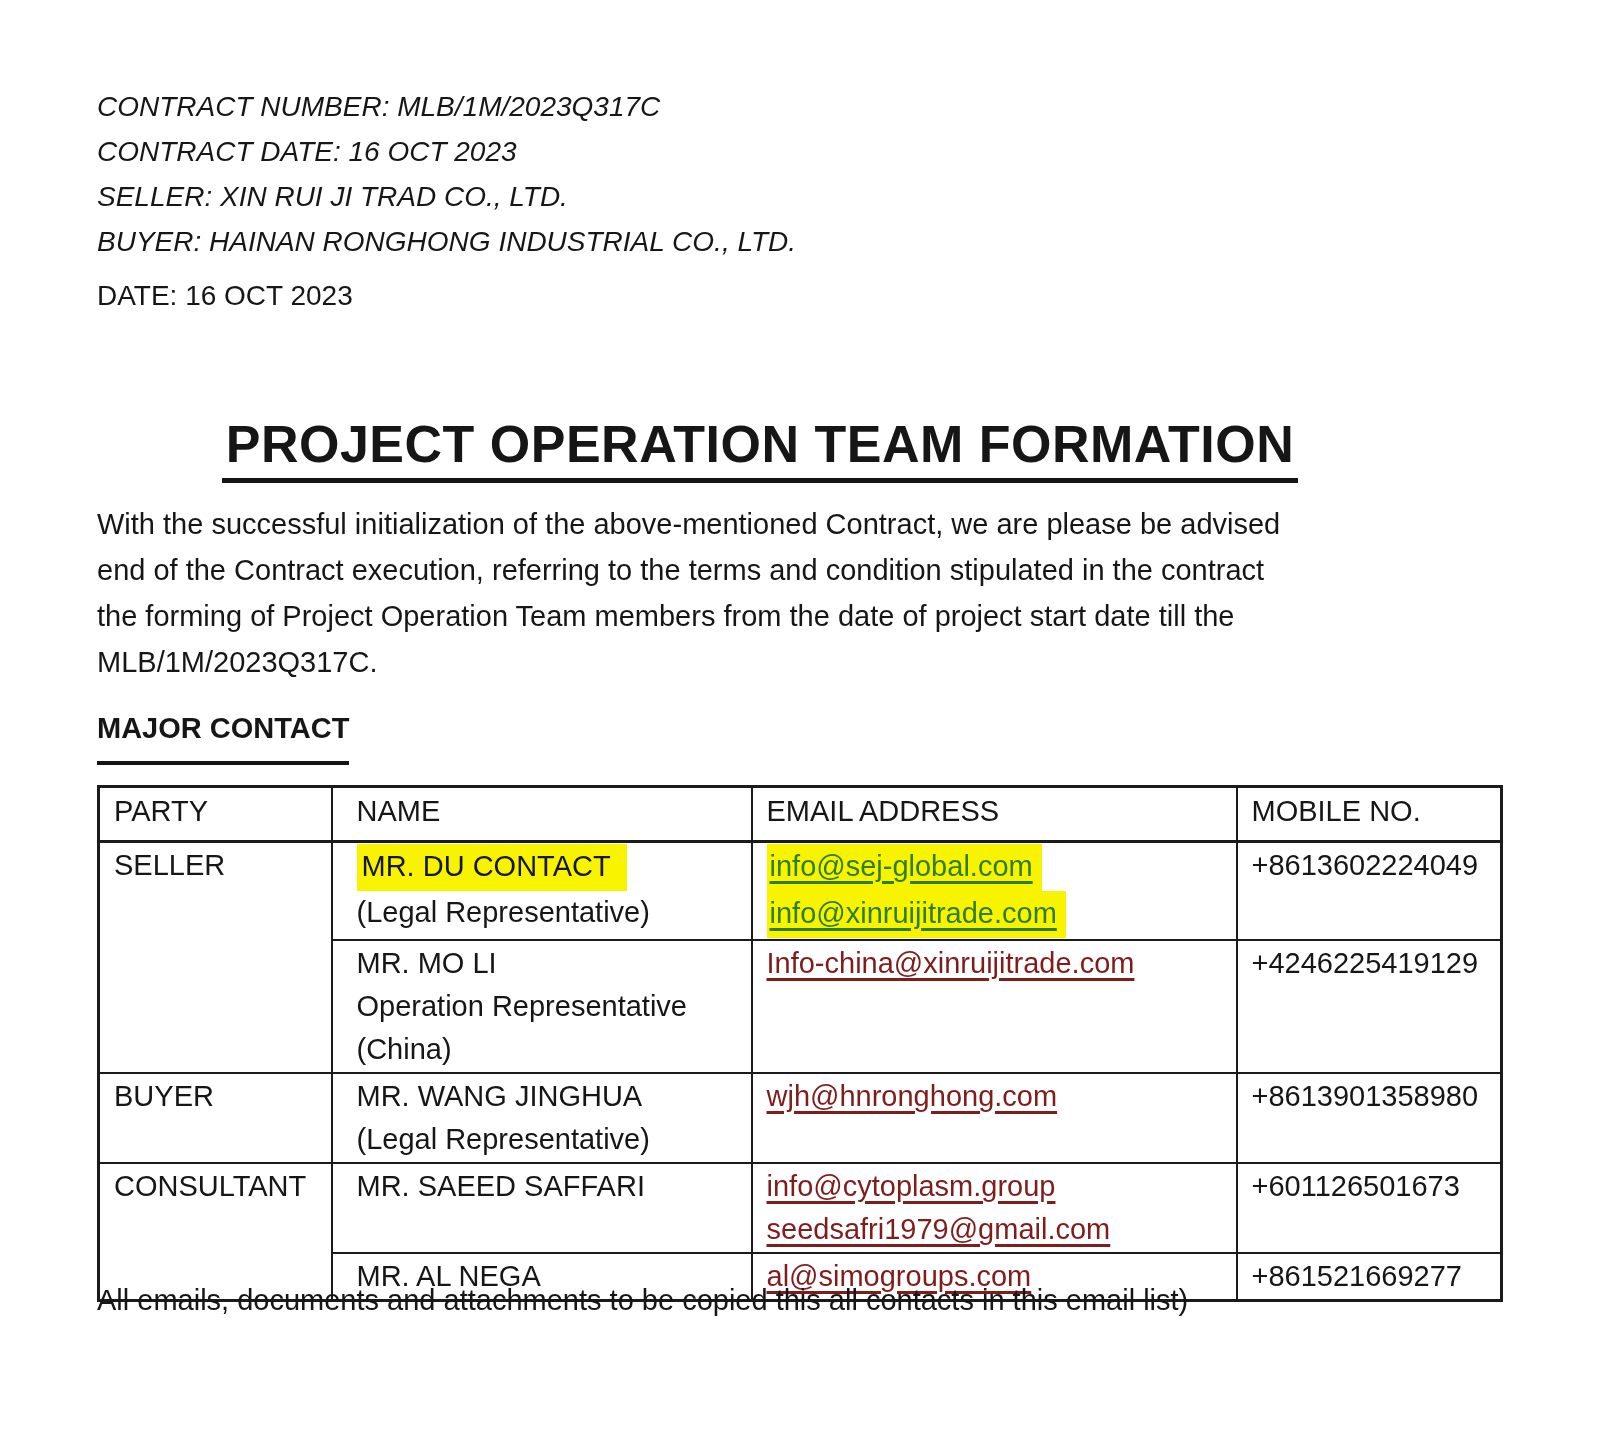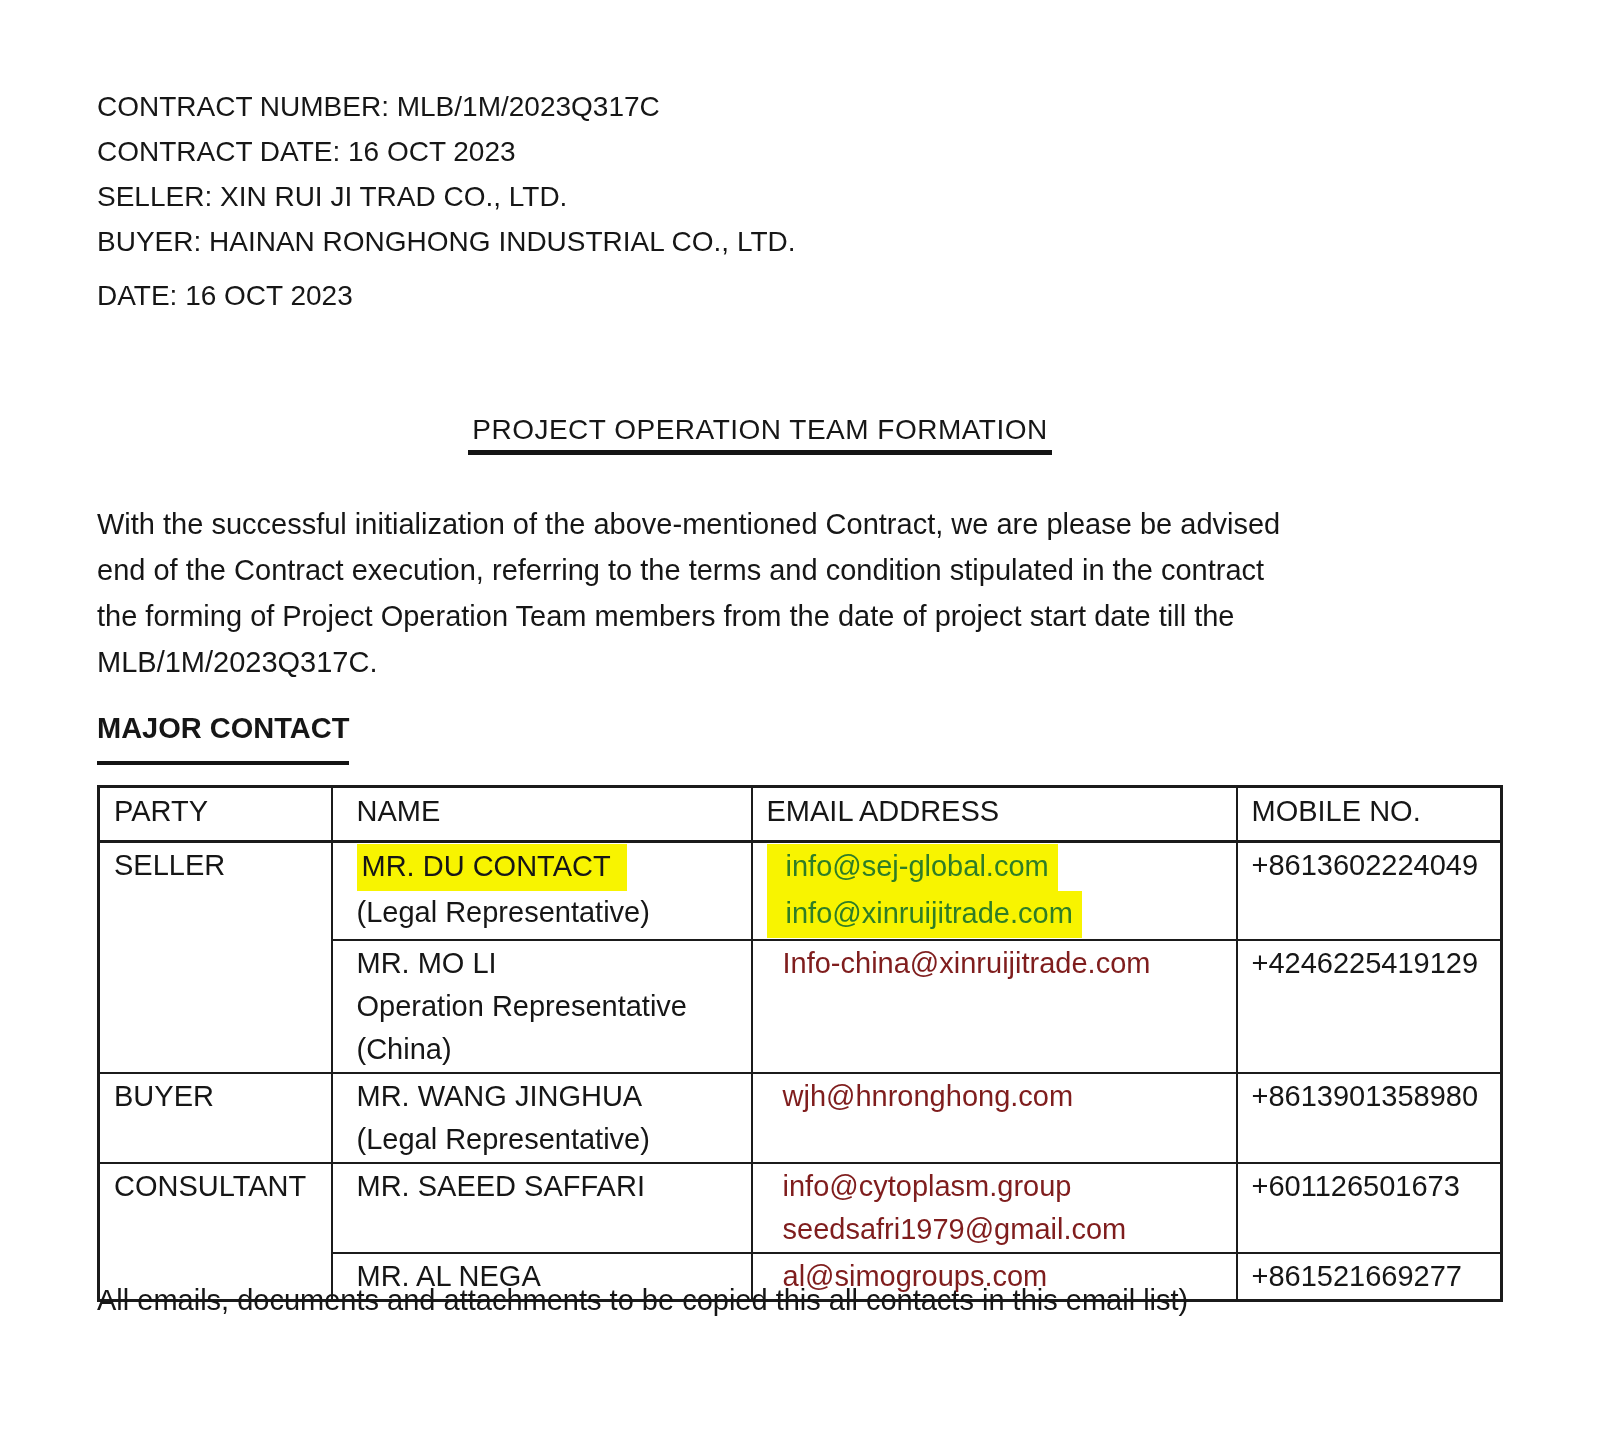--- a/index.html
+++ b/index.html
@@ -1,25 +1,25 @@
 <!DOCTYPE html>
 <html><head>
 <meta charset="utf-8">
 <style>
   html,body{margin:0;padding:0;background:#ffffff;}
   .doc{
     position:relative;width:1600px;height:1431px;background:#ffffff;
     color:#161616;font-family:"Liberation Sans","DejaVu Sans",sans-serif;
     overflow:hidden;
   }
-  .hdr{position:absolute;left:97px;top:84px;font-size:28px;line-height:45px;white-space:nowrap;}
+  .hdr{position:absolute;left:97px;top:84px;font-size:28px;line-height:45px;white-space:nowrap;font-style:italic;}
   .dateline{position:absolute;left:97px;top:280px;font-size:28px;white-space:nowrap;}
   .titlewrap{position:absolute;left:97px;top:414px;width:1326px;text-align:center;}
   .title{
-    display:inline-block;font-size:28px;font-weight:400;letter-spacing:.5px;
+    display:inline-block;font-size:52px;font-weight:700;letter-spacing:.5px;
     border-bottom:5px solid #141414;padding:0 4px 4px 4px;white-space:nowrap;
   }
   .para{position:absolute;left:97px;top:501px;font-size:29px;line-height:46px;}
   .para div{white-space:nowrap;}
   .section{position:absolute;left:97px;top:712px;}
   .section-label{
     display:inline-block;font-size:29px;font-weight:700;
     border-bottom:4px solid #141414;padding-bottom:16px;white-space:nowrap;
   }
   table.contact{
@@ -31,21 +31,21 @@
     border:2px solid #1b1b1b;vertical-align:top;text-align:left;
     padding:1px 8px 1px 14px;line-height:43px;font-weight:400;
   }
   .contact thead th{border-bottom:3px solid #1b1b1b;height:49px;padding-top:2px;font-weight:400;}
   .contact td.col-name,.contact th.col-name{padding-left:24px;}
   .contact tr.r1{height:88px}
   .contact tr.r2{height:131px}
   .contact tr.r3{height:88px}
   .contact tr.r4{height:88px}
   .contact tr.r5{height:45px}
-  .link{text-underline-offset:5px;text-decoration-thickness:2.5px;cursor:pointer;margin-left:16px;}
+  .link{text-decoration:underline;text-underline-offset:5px;text-decoration-thickness:2.5px;cursor:pointer;}
   .blue{color:#7f1d1d;}
   .green{color:#2f7d26;}
   .hl{background:#f8f400;display:inline-block;padding:1px 9px 3px 3px;}
   .name-hl{background:#f8f400;display:inline-block;padding:1px 16px 3px 5px;}
   .footer{position:absolute;left:97px;top:1284px;font-size:29px;white-space:nowrap;}
 </style>
 </head>
 <body>
 
 <div class="doc">

